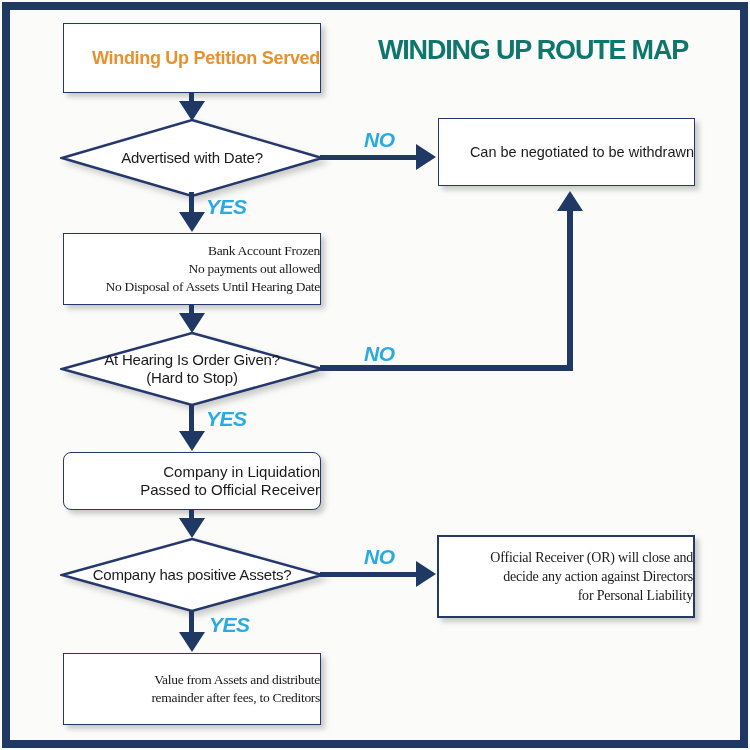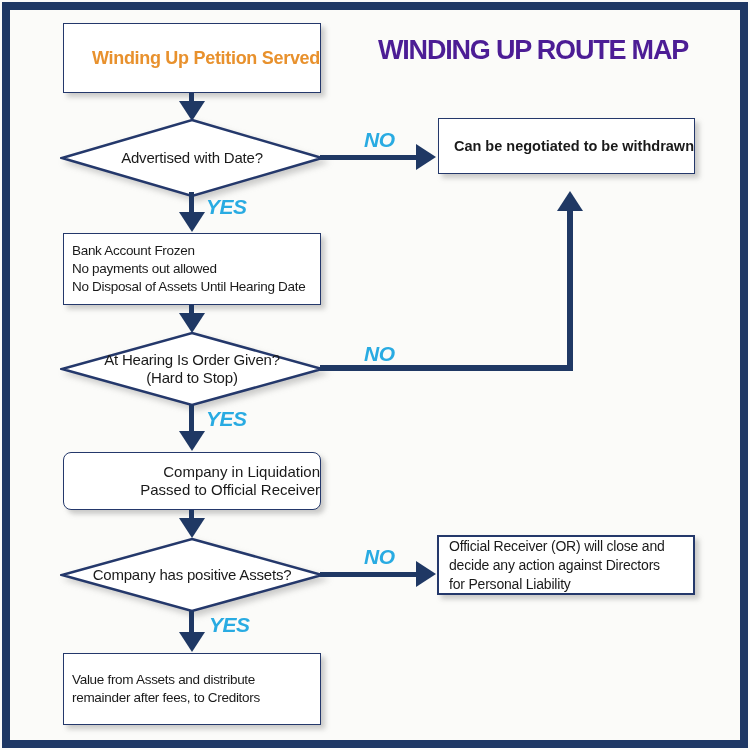--- a/index.html
+++ b/index.html
@@ -9,31 +9,31 @@
     font-family:"Liberation Sans", sans-serif;
     color:#1a1a1a;
   }
   .frame {
     position:absolute; inset:2px; border:8px solid #1f3864;
     pointer-events:none; z-index:50;
   }
   .title {
     position:absolute; left:378px; top:35px;
     font-size:27px; font-weight:bold; letter-spacing:-1.2px;
-    color:#4c1d95; white-space:nowrap;
+    color:#0f766e; white-space:nowrap;
   }
   .box {
     position:absolute; background:#ffffff;
     border:1.5px solid #24386b;
     box-shadow:4px 4px 5px rgba(110,110,110,0.35);
     display:flex; flex-direction:column; justify-content:center;
     box-sizing:border-box;
   }
   .box.center { align-items:flex-end; text-align:center; }
-  .box.left   { align-items:flex-start; text-align:left; }
+  .box.left   { align-items:flex-end; text-align:left;font-family:Liberation Serif, serif; }
   .box .tl { white-space:nowrap; }
   .start-label {
     color:#e8912d; font-weight:bold; font-size:18px; letter-spacing:-0.3px;
   }
   .b-frozen, .b-liquidator { padding-left:8px; font-size:13.5px; letter-spacing:-0.3px; line-height:18px; }
   .b-orclose { padding-left:10px; font-size:14px; letter-spacing:-0.2px; line-height:19px; border-width:2px; }
   .b-withdrawn { font-size:14.5px; }
   .b-liquidation { font-size:15px; line-height:18px; }
   .diamond-wrap { position:absolute; }
   .diamond-wrap svg { display:block; filter:drop-shadow(4px 4px 3px rgba(110,110,110,0.35)); }
@@ -85,21 +85,21 @@
       <span>Advertised with Date?</span>
     </div>
   </div>
 
   <div class="edge-label" style="left:364px; top:128px;">NO</div>
   <div>
     <div class="stem-h" style="left:320px; top:155px; width:97px;"></div>
     <div class="head-right" style="left:416px; top:144px;"></div>
   </div>
 
-  <div class="box center b-withdrawn" style="left:438px; top:118px; width:257px; height:56px;font-weight:bold;">
+  <div class="box center b-withdrawn" style="left:438px; top:118px; width:257px; height:68px;">
     <span>Can be negotiated to be withdrawn</span>
   </div>
 
   <div class="edge-label" style="left:206px; top:195px;">YES</div>
   <div>
     <div class="stem-v" style="left:189px; top:192px; height:22px;"></div>
     <div class="head-down" style="left:179px; top:212px;"></div>
   </div>
 
   <div class="box left b-frozen" style="left:63px; top:233px; width:258px; height:72px;">
@@ -154,21 +154,21 @@
       <span>Company has positive Assets?</span>
     </div>
   </div>
 
   <div class="edge-label" style="left:364px; top:545px;">NO</div>
   <div>
     <div class="stem-h" style="left:320px; top:572px; width:97px;"></div>
     <div class="head-right" style="left:416px; top:561px;"></div>
   </div>
 
-  <div class="box left b-orclose" style="left:437px; top:535px; width:258px; height:60px;">
+  <div class="box left b-orclose" style="left:437px; top:535px; width:258px; height:83px;">
     <div class="tl">Official Receiver (OR) will close and</div>
     <div class="tl">decide any action against Directors</div>
     <div class="tl">for Personal Liability</div>
   </div>
 
   <div class="edge-label" style="left:209px; top:613px;">YES</div>
   <div>
     <div class="stem-v" style="left:189px; top:611px; height:23px;"></div>
     <div class="head-down" style="left:179px; top:632px;"></div>
   </div>

